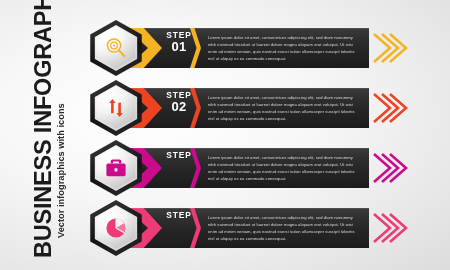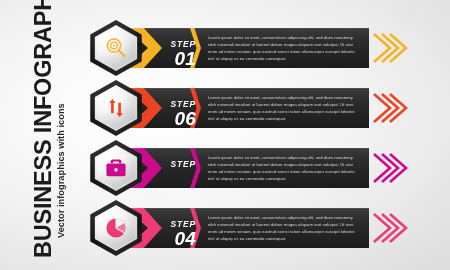--- a/index.html
+++ b/index.html
@@ -98,36 +98,35 @@
     left: 76px;
     top: 0;
     width: 11px;
     height: 40px;
     clip-path: polygon(0 0, 40% 0, 100% 50%, 40% 100%, 0 100%, 60% 50%);
   }
 
   .step-block {
     position: absolute;
     left: 48px;
-    top: 12px;
+    top: 3px;
     width: 34px;
-    text-align: right;
+    text-align: center;
     color: #ffffff;
     line-height: 1;
-    font-style: italic;
   }
   .step-word {
     font-size: 8.4px;
     font-weight: bold;
     letter-spacing: 0.9px;
     display: block;
     margin-bottom: 1px;
   }
   .step-num {
-    font-size: 19px;
+    font-size: 13px;
     font-weight: bold;
     letter-spacing: 0.2px;
     display: block;
   }
 
   .body-text {
     position: absolute;
     left: 94px;
     top: 5.5px;
     width: 154px;
@@ -245,21 +244,21 @@
       </div>
     </div>
   </div>
 
   <div class="row row-2">
     <div class="banner">
       <div class="accent-arrow" style="background:#EE4323"></div>
       <div class="accent-divider" style="background:#EE4323"></div>
       <div class="step-block">
         <span class="step-word">STEP</span>
-        <span class="step-num">06</span>
+        <span class="step-num">02</span>
       </div>
       <div class="body-text">Lorem ipsum dolor sit amet, consectetuer adipiscing elit, sed diam nonummy nibh euismod tincidunt ut laoreet dolore magna aliquam erat volutpat. Ut wisi enim ad minim veniam, quis nostrud exerci tation ullamcorper suscipit lobortis nisl ut aliquip ex ea commodo consequat.</div>
     </div>
     <div class="tail">
       <svg width="38" height="40" viewBox="0 0 38 40">
         <g fill="none" stroke="#EE4323" stroke-width="2.6">
           <polyline points="4,6 20,20 4,34"></polyline>
           <polyline points="12,6 28,20 12,34"></polyline>
           <polyline points="20,6 36,20 20,34"></polyline>
         </g>
@@ -315,21 +314,20 @@
       </div>
     </div>
   </div>
 
   <div class="row row-4">
     <div class="banner">
       <div class="accent-arrow" style="background:#EE3B77"></div>
       <div class="accent-divider" style="background:#EE3B77"></div>
       <div class="step-block">
         <span class="step-word">STEP</span>
-        <span class="step-num">04</span>
       </div>
       <div class="body-text">Lorem ipsum dolor sit amet, consectetuer adipiscing elit, sed diam nonummy nibh euismod tincidunt ut laoreet dolore magna aliquam erat volutpat. Ut wisi enim ad minim veniam, quis nostrud exerci tation ullamcorper suscipit lobortis nisl ut aliquip ex ea commodo consequat.</div>
     </div>
     <div class="tail">
       <svg width="38" height="40" viewBox="0 0 38 40">
         <g fill="none" stroke="#EE3B77" stroke-width="2.6">
           <polyline points="4,6 20,20 4,34"></polyline>
           <polyline points="12,6 28,20 12,34"></polyline>
           <polyline points="20,6 36,20 20,34"></polyline>
         </g>

